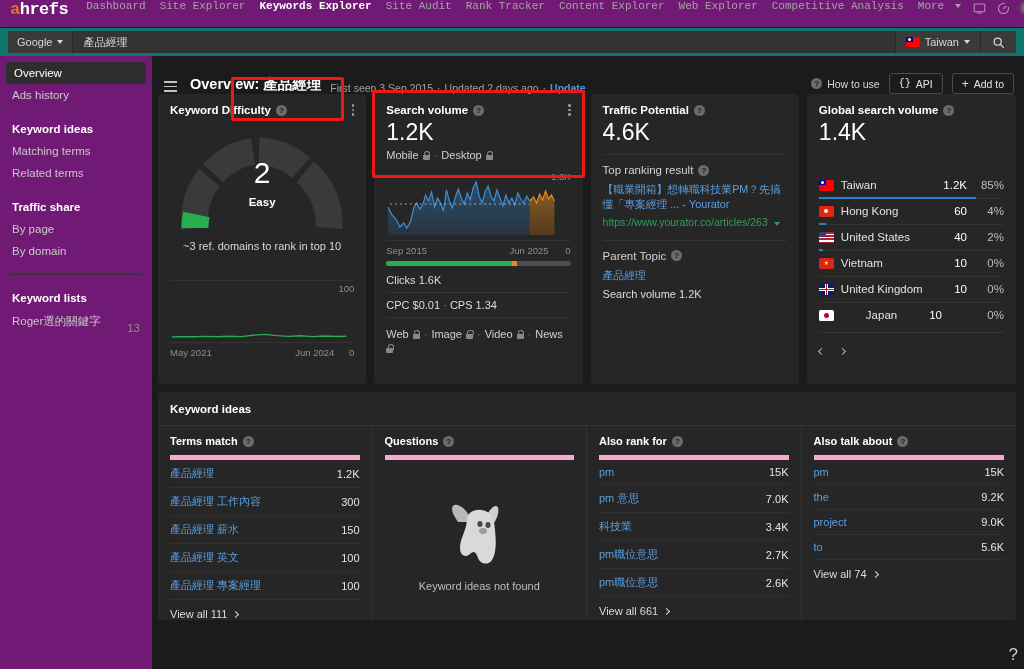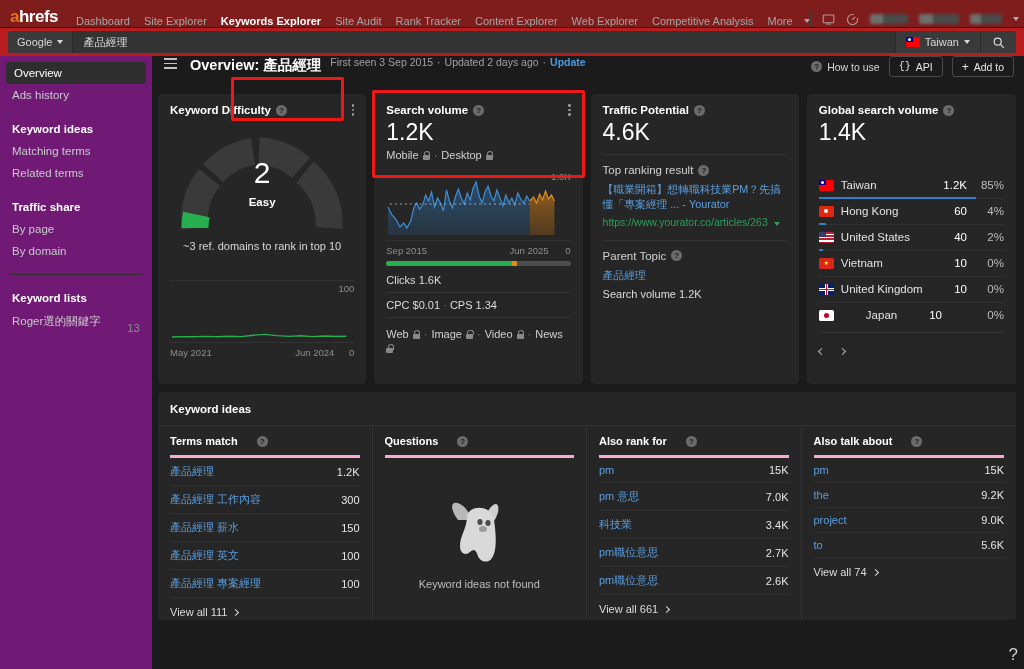--- a/index.html
+++ b/index.html
@@ -7,41 +7,42 @@
     width: 1024px; height: 669px;
     background: #1b1b1b;
     font-family: "Liberation Sans", sans-serif;
     color: #e8e8e8;
     overflow: hidden;
   }
   .app { width: 1024px; height: 669px; position: relative; }
 
   
   .topnav {
-    height: 28px; background: #7f1d1d;
-    display: flex; align-items: flex-end; padding: 0 0 0 10px;
+    height: 28px; background: #701a75;
+    display: flex; align-items: flex-start; padding: 0 0 0 10px;
     border-bottom: 1px solid #1b1b1b;
+    font-family: Liberation Mono, monospace;
   }
   .logo { font-size: 17px; font-weight: 700; letter-spacing: -0.5px; margin-right: 18px; }
   .logo .a { color: #e8711a; }
   .logo .rest { color: #ffffff; }
   .navlinks { display: flex; align-items: center; gap: 14px; }
   .navlink { font-size: 11px; color: #a5a5a5; white-space: nowrap; cursor: pointer; }
   .navlink.active { color: #ffffff; font-weight: 700; }
   .navmore { font-size: 11px; color: #a5a5a5; display: flex; align-items: center; gap: 11px; }
   .caret { width: 0; height: 0; border-left: 3.5px solid transparent; border-right: 3.5px solid transparent; border-top: 4px solid currentColor; display:inline-block; }
   .navright { margin-left: auto; display: flex; align-items: center; gap: 11px; padding-right: 8px; }
   .navdivider { width: 1px; height: 16px; background: #3d3d3d; }
   .ic { opacity: .72; display: flex; align-items: center; }
   .blurchip { height: 10px; border-radius: 2px;
     background: linear-gradient(90deg,#6e6e6e 0 35%,#4a4a4a 35% 100%);
     filter: blur(1.6px); }
 
   
-  .searchbar { height: 28px; background: #b91c1c; display: flex; align-items: center; padding: 0 8px; }
+  .searchbar { height: 28px; background: #0f766e; display: flex; align-items: center; padding: 0 8px; }
   .se-engine { height: 22px; background: #3a3a3a; border-radius: 2px 0 0 2px;
     display: flex; align-items: center; gap: 5px; padding: 0 9px;
     font-size: 11px; color: #d8d8d8; cursor: pointer; }
   .se-query { flex: 1; height: 22px; background: #333333; border-left: 1px solid #2a2a2a;
     display: flex; align-items: center; padding: 0 10px; font-size: 11px; color: #dcdcdc; }
   .se-country { height: 22px; background: #3a3a3a; border-left: 1px solid #2a2a2a;
     display: flex; align-items: center; gap: 5px; padding: 0 10px; font-size: 11px; color: #d8d8d8; cursor: pointer; }
   .se-go { width: 36px; height: 22px; background: #3a3a3a; border-left: 1px solid #2a2a2a;
     display: flex; align-items: center; justify-content: center; cursor: pointer; border-radius: 0 2px 2px 0; }
   .flag-tw { width: 14px; height: 10px; background: #fe0000; position: relative; border-radius: 1px; overflow: hidden; }
@@ -54,21 +55,21 @@
   .sb-item { font-size: 11.5px; color: #c9c9c9; padding: 5px 12px; cursor: pointer; }
   .sb-item.sel { background: #2e2e2e; border-radius: 3px; margin: 0 6px; padding: 5px 8px; color:#fff; }
   .sb-head { font-size: 11.5px; color: #ffffff; font-weight: 700; padding: 5px 12px; margin-top: 12px; }
   .sb-rule { height: 1px; background: #2f2f2f; margin: 12px 10px 2px; }
   .sb-row { display: flex; justify-content: space-between; font-size: 11.5px; color: #c9c9c9; padding: 5px 12px; cursor: pointer; }
   .sb-count { color: #8d8d8d; margin-top: 8px; }
 
   .main { flex: 1; padding: 0 8px 0 6px; overflow: hidden; }
 
   
-  .pghead { display: flex; align-items: flex-start; height: 38px; padding: 0 2px; gap: 9px; }
+  .pghead { display: flex; align-items: flex-end; height: 38px; padding: 0 2px; gap: 9px; }
   .burger { display:flex; flex-direction:column; gap:3px; cursor:pointer; padding:2px 4px;}
   .burger span { display:block; width:13px; height:1.6px; background:#c2c2c2; }
   .pgtitle { font-size: 14.5px; font-weight: 700; color: #ffffff; white-space: nowrap; }
   .pgmeta { font-size: 10.5px; color: #a0a0a0; white-space: nowrap; }
   .pgmeta .dot { margin: 0 4px; }
   .lnk { color: #4a9ae0; cursor: pointer; font-weight: 700; }
   .pghead-right { margin-left: auto; display: flex; align-items: center; gap: 9px; }
   .howto { font-size: 10.5px; color: #d6d6d6; display: flex; align-items: center; gap: 5px; cursor: pointer; }
   .btn { height: 21px; border: 1px solid #4a4a4a; border-radius: 3px; background: transparent;
     color: #e4e4e4; font-size: 10.5px; display: flex; align-items: center; gap: 5px; padding: 0 9px; cursor: pointer;
@@ -124,21 +125,21 @@
   .flag { width: 15px; height: 11px; border-radius: 1.5px; flex-shrink: 0; position: relative; overflow: hidden; }
   .pager { display: flex; gap: 16px; padding-top: 9px; color: #b4b4b4; font-size: 13px; }
   .pager span { cursor: pointer; }
 
   
   .kicard { background: #262626; border-radius: 4px; margin-top: 8px; height: 228px; overflow: hidden; }
   .ki-title { font-size: 11.5px; font-weight: 700; color: #fff; padding: 11px 12px 10px; }
   .ki-grid { display: grid; grid-template-columns: repeat(4, 1fr); border-top: 1px solid #323232; }
   .ki-col { padding: 0 12px; border-right: 1px solid #323232; }
   .ki-col:last-child { border-right: none; }
-  .ki-h { font-size: 11px; font-weight: 700; color: #ffffff; display: flex; align-items: center; gap: 19px; padding: 9px 0 8px; border-bottom: 3px solid #f9a8d4; }
+  .ki-h { font-size: 11px; font-weight: 700; color: #ffffff; display: flex; align-items: center; gap: 5px; padding: 9px 0 8px; border-bottom: 5px solid #f9a8d4; }
   .ki-row { display: flex; justify-content: space-between; align-items: center; font-size: 11px; padding: 6px 0; border-bottom: 1px solid #313131; }
   .ki-k { color: #5b9fe0; cursor: pointer; }
   .ki-v { color: #e6e6e6; }
   .ki-all { font-size: 11px; color: #dcdcdc; display: flex; align-items: center; gap: 6px; padding: 8px 0 0; cursor: pointer; }
   .empty { display: flex; flex-direction: column; align-items: center; justify-content: center; height: 166px; }
   .empty-txt { font-size: 11px; color: #bdbdbd; margin-top: 4px; }
   .helpfab { position: absolute; right: 6px; bottom: 4px; font-size: 17px; color: #cfcfcf; cursor: pointer; }
   .chev { display:inline-block; width:5px; height:5px; border-right:1.6px solid currentColor; border-bottom:1.6px solid currentColor; transform: rotate(-45deg); }
   .chev-l { transform: rotate(135deg); }
 </style>

